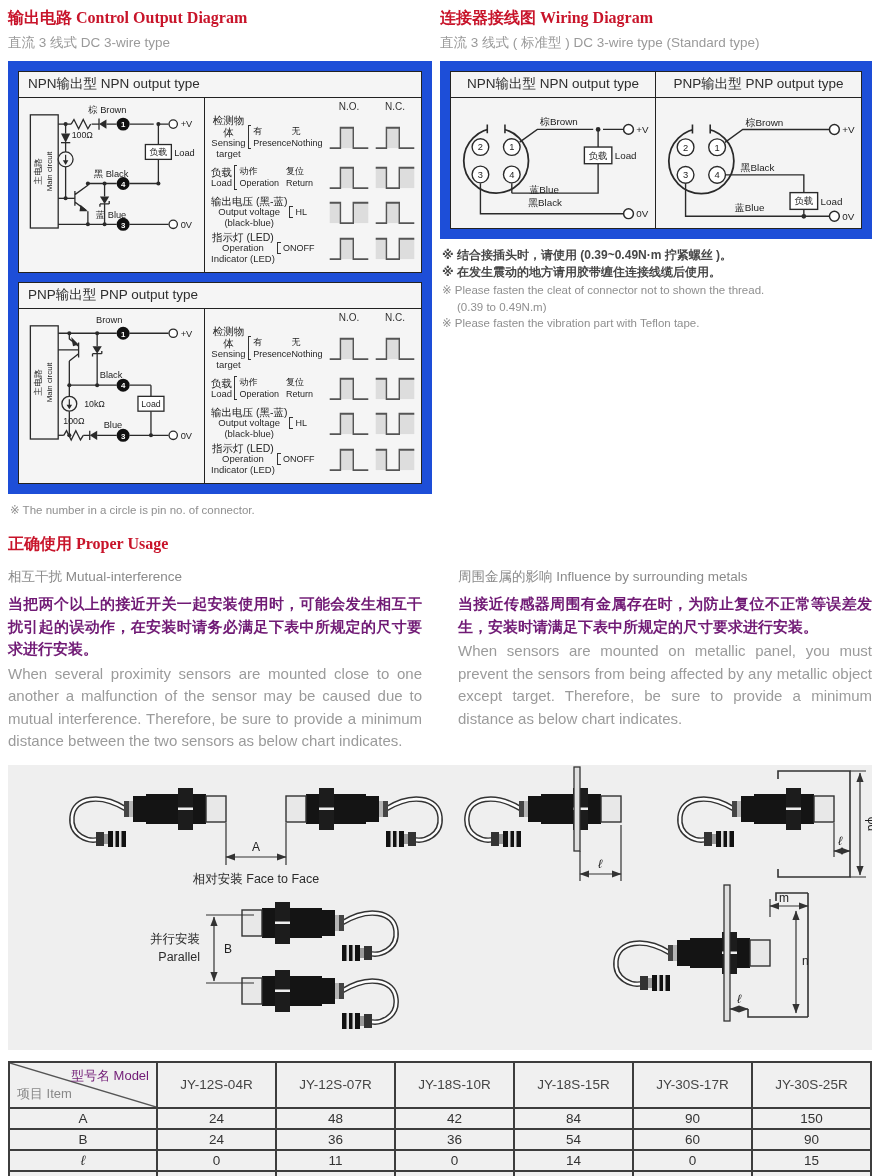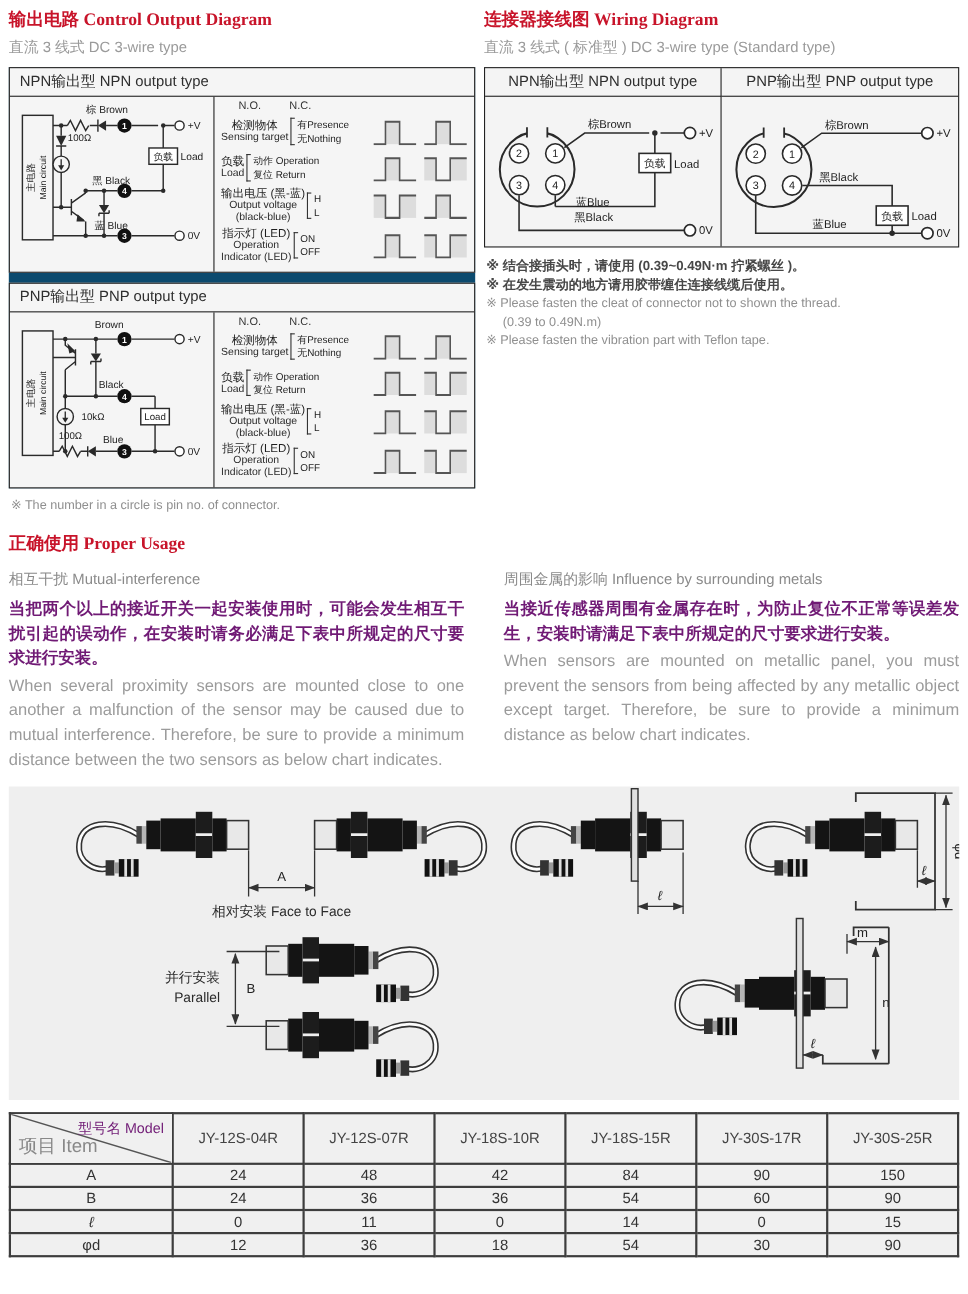--- a/index.html
+++ b/index.html
@@ -9,41 +9,41 @@
     font-family:"Liberation Sans","DejaVu Sans",sans-serif; color:#222;
   }
   .page { padding:6px 8px 0; }
 
   
   .red-title { font-size:16px; font-weight:700; color:#c8142a; margin:2px 0 5px;font-family:Liberation Serif, serif; }
   .sub { font-size:13.5px; color:#9a9a9a; margin:0 0 9px; }
 
   .top { display:grid; grid-template-columns:424px 432px; gap:8px; align-items:start; }
 
-  .gray-panel { background:#0c4a6e; padding:0; }
+  .gray-panel { background:#1d4ed8; padding:10px; }
 
   
   .dbox { border:1.8px solid #222; background:#f5f5f5; }
   .dbox + .dbox { margin-top:9px; }
   .dbox-title { border-bottom:1.6px solid #222; padding:3px 9px 4px; font-size:13.5px; color:#2e2e2e; }
   .dbox-body { display:flex; }
   .circuit { width:186px; border-right:1.6px solid #222; padding:2px 0 2px 2px; flex:none; }
   .circuit svg { display:block; }
   .sigs { flex:1; padding:3px 6px 5px; min-width:0; }
 
-  .sig-head { display:flex; justify-content:flex-start; font-size:10px; color:#333; margin-bottom:1px; }
+  .sig-head { display:flex; justify-content:flex-end; font-size:10px; color:#333; margin-bottom:1px; }
   .sh { width:40px; margin-left:6px; text-align:center; }
   .sig-row { display:flex; align-items:center; margin:2px 0; min-height:31px; }
   .sig-main { flex:1; display:flex; align-items:center; min-width:0; }
   .sig-names { margin-right:2px;text-align:center; }
   .cn { font-size:10.5px; color:#1e1e1e; line-height:1.15; }
   .en { font-size:9.5px; color:#2a2a2a; line-height:1.15; }
   .brk { display:flex; align-items:stretch; }
   .brk-b { width:4px; border-left:1.4px solid #333; border-top:1.4px solid #333; border-bottom:1.4px solid #333; margin-right:2px; }
-  .opts { font-size:9px; color:#1e1e1e; line-height:1.35; display:flex; flex-direction:column; justify-content:center; }
+  .opts { font-size:9px; color:#1e1e1e; line-height:1.35; display:flex; flex-direction:row; justify-content:center;align-items:center; }
   .wave { width:40px; height:24px; margin-left:6px; flex:none; }
 
   .notes { margin:8px 2px 0; line-height:1.45; }
   .note-cn { font-size:12px; font-weight:700; color:#474747; }
   .note-en { font-size:11.5px; color:#8f8f8f; }
   .indent { padding-left:15px; }
 
   
   .wbox { border:1.8px solid #222; background:#f4f4f4; }
   .wgrid { display:grid; grid-template-columns:1fr 1fr; }
@@ -63,21 +63,21 @@
   
   table.spec { border-collapse:collapse; table-layout:fixed; width:864px; margin-top:11px; }
   table.spec th, table.spec td {
     border:2px solid #3d3d3d; background:#f0f0f0; text-align:center;
     font-size:13.5px; font-weight:400; color:#333; padding:1px 3px; height:21px;
   }
   table.spec th { height:46px; color:#444; }
   th.diag { position:relative; padding:0; }
   .diag-line { position:absolute; left:0; top:0; width:100%; height:100%; }
   .diag-model { position:absolute; top:4px; right:7px; font-size:13px; color:#701a75; }
-  .diag-item { position:absolute; bottom:4px; left:7px; font-size:17px; color:#888; }
+  .diag-item { position:absolute; bottom:4px; left:7px; font-size:13px; color:#888; }
 
   
   text { font-family:"Liberation Sans","DejaVu Sans",sans-serif; }
   .ct { fill:#1e1e1e; font-size:10px; }
   .ct-s { fill:#1e1e1e; font-size:9.5px; }
   .pin-t { fill:#fff; font-size:8.5px; font-weight:700; }
   .dim { fill:#222; font-size:12px; }
   .cap { fill:#2b2b2b; font-size:12.5px; }
 </style>
 </head>

